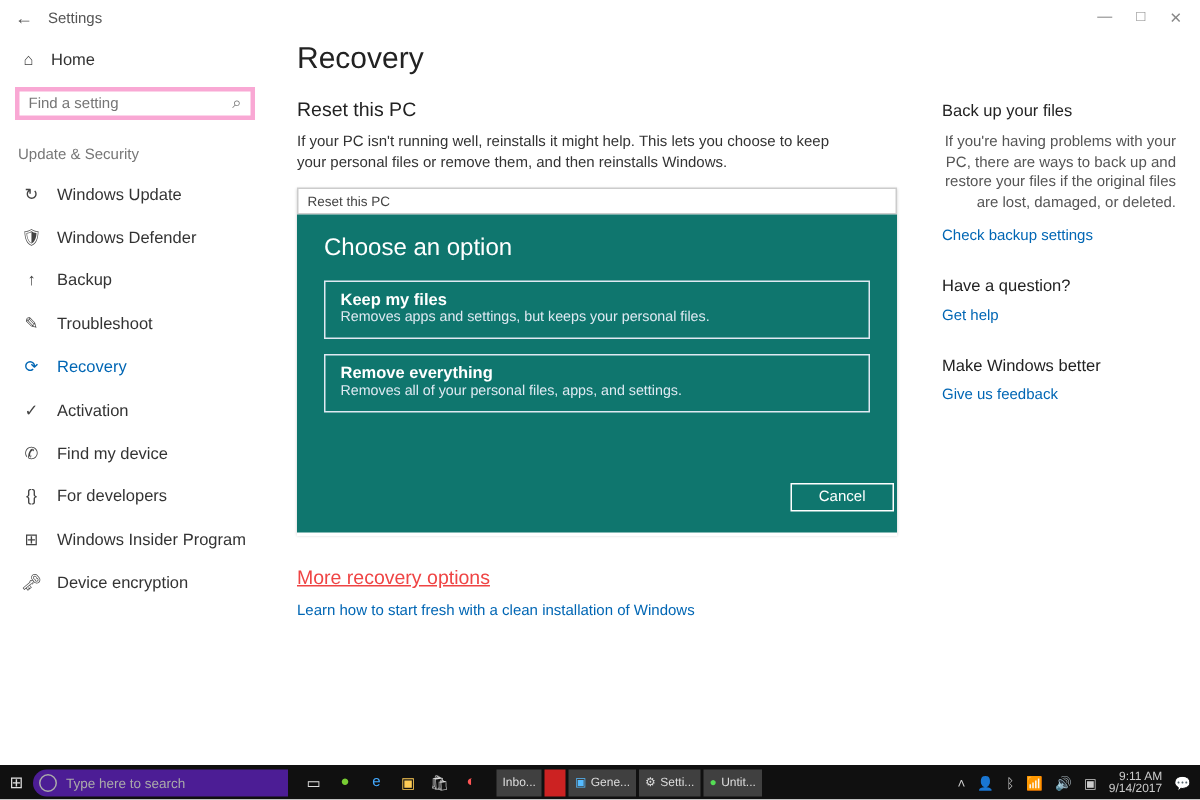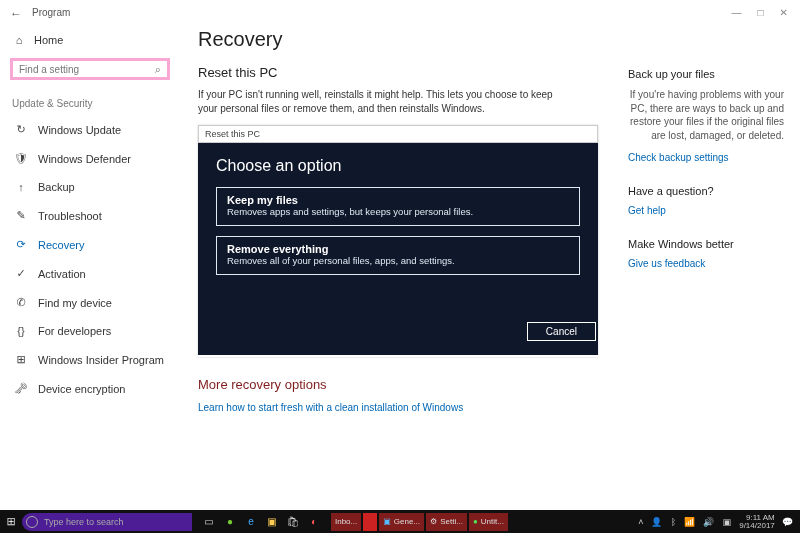--- a/index.html
+++ b/index.html
@@ -19,55 +19,55 @@
 .search-box .sicon { color: #777; font-size: 11px; }
 .group-label { font-size: 10px; color: #777; margin: 18px 0 6px 2px; }
 .nav-item { display: flex; align-items: center; gap: 10px; padding: 8px 4px; font-size: 11px; color: #333; cursor: pointer; }
 .nav-item.active { color: #0066b4; }
 .nav-item.active .icon { color: #0066b4; }
 
 .main { flex: 1; padding: 4px 20px 10px 18px; position: relative; }
 .page-title { font-size: 20px; font-weight: 400; color: #222; margin-bottom: 14px; }
 .section-title { font-size: 13px; font-weight: 400; color: #222; margin-bottom: 8px; }
 .desc { font-size: 10px; color: #333; line-height: 1.35; max-width: 360px; margin-bottom: 10px; }
-.more-title { font-size: 13px; color: #7f1d1d; margin-top: 20px; margin-bottom: 10px; }
+.more-title { font-size: 13px; color: #ef4444; margin-top: 20px; margin-bottom: 10px; text-decoration: underline; }
 .link { color: #0066b4; font-size: 10px; cursor: pointer; }
 
 .dialog-wrap { position: relative; width: 400px; height: 232px; box-shadow: 0 0 2px rgba(0,0,0,0.2); }
 .dialog-titlebar { background: #fff; border: 1px solid #ccc; font-size: 9px; color: #444; padding: 3px 6px; }
-.dialog-body { background: #0f172a; color: #fff; height: 212px; padding: 14px 18px; position: relative; }
+.dialog-body { background: #0f766e; color: #fff; height: 212px; padding: 14px 18px; position: relative; }
 .dialog-heading { font-size: 16px; font-weight: 300; margin-bottom: 12px; }
 .option { border: 1px solid #dfe9f2; padding: 6px 10px 8px 10px; margin-bottom: 10px; cursor: pointer; }
 .option-title { font-size: 11px; font-weight: 600; }
 .option-desc { font-size: 9.5px; color: #dfe9f2; }
 .cancel-btn { position: absolute; right: 2px; bottom: 14px; border: 1px solid #fff; background: transparent; color: #fff; font-size: 10px; padding: 3px 18px; cursor: pointer; }
 
 .rightcol { width: 190px; padding: 44px 16px 10px 10px; }
 .rc-head { font-size: 11px; color: #222; margin-bottom: 8px; }
 .rc-text { font-size: 10px; color: #555; line-height: 1.35; text-align: right; margin-bottom: 10px; }
 .rc-block { margin-bottom: 22px; }
 .rc-link { color: #0066b4; font-size: 10px; cursor: pointer; display: block; margin-top: 4px;}
 
 .taskbar { position: absolute; bottom: 0; left: 0; right: 0; height: 23px; background: #101010; display: flex; align-items: center; color: #ddd; font-size: 9px; }
 .taskbar .start { width: 22px; text-align: center; font-size: 11px; }
 .taskbar .search { display: flex; align-items: center; background: #4c1d95; height: 18px; padding: 0 8px 0 4px; border-radius: 9px 0 0 9px; width: 170px; color: #aaa; gap: 6px;}
 .taskbar .search .circ { width:12px; height:12px; border:1px solid #aaa; border-radius:50%; }
 .taskbar .tray-icons { display: flex; gap: 3px; margin-left: 8px; align-items: center; height: 100%; }
 .taskbar .tray-icons span { width: 18px; height: 18px; display:flex; align-items:center; justify-content:center; font-size:10px; }
 .taskbar .tasks { display:flex; gap:2px; margin-left:8px; align-items:center; height:100%; }
-.taskbar .tasks .t { height:18px; padding:0 4px; display:flex; align-items:center; gap:3px; background:#7f1d1d; font-size:8px; color:#ddd;}
+.taskbar .tasks .t { height:18px; padding:0 4px; display:flex; align-items:center; gap:3px; background:#404040; font-size:8px; color:#ddd;}
 .taskbar .systray { margin-left:auto; display:flex; align-items:center; gap:8px; padding-right:6px; color:#ccc; font-size:9px;}
 .taskbar .clock { text-align:right; line-height:1; font-size:8px; }
 </style>
 </head>
 <body>
 
 <div class="titlebar">
   <span class="back">←</span>
-  <span class="title-text">Program</span>
+  <span class="title-text">Settings</span>
   <div class="win-controls">
     <span>—</span>
     <span>□</span>
     <span>✕</span>
   </div>
 </div>
 
 <div class="content">
 
   <div class="sidebar">

